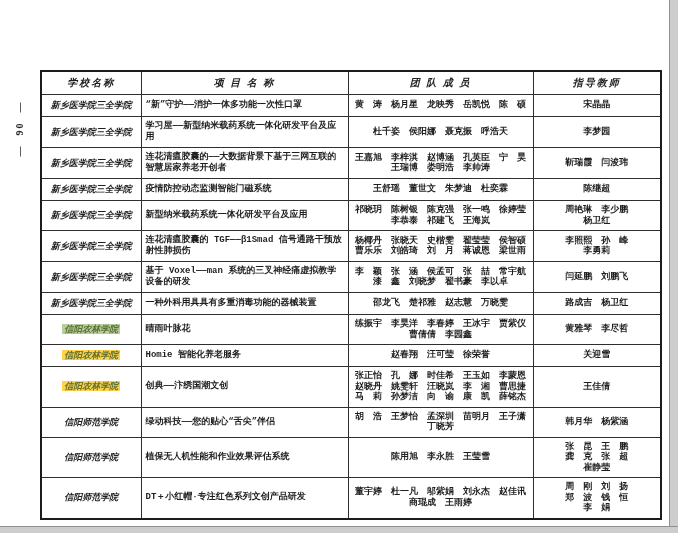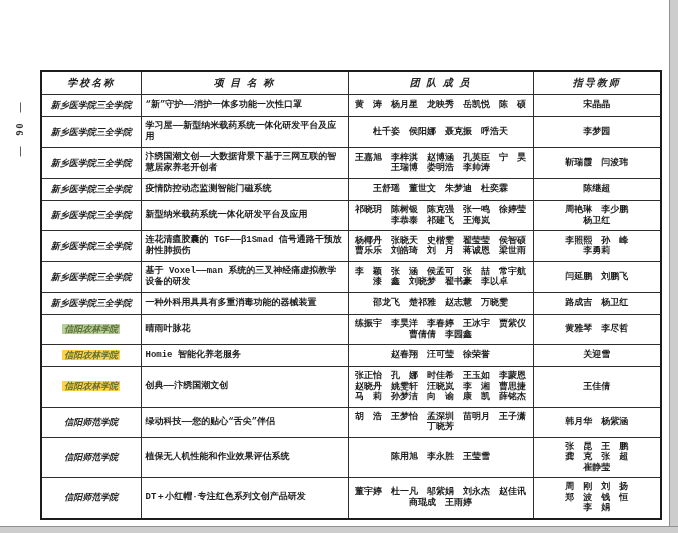--- a/index.html
+++ b/index.html
@@ -117,21 +117,21 @@
           <td class="members">
             <div class="line">杜千姿　侯阳娜　聂克振　呼浩天</div>
           </td>
           <td class="advisors">
             <div class="line">李梦园</div>
           </td>
         </tr>
         <tr>
           <td class="school"><span>新乡医学院三全学院</span></td>
           <td class="project">
-            <div class="line">汴绣国潮文创——大数据背景下基于三网互联的智慧居家养老开创者</div>
+            <div class="line">连花清瘟胶囊的——大数据背景下基于三网互联的智慧居家养老开创者</div>
           </td>
           <td class="members">
             <div class="line">王嘉旭　李梓淇　赵博涵　孔英臣　宁　昊</div>
             <div class="line">王瑞博　娄明浩　李帅涛</div>
           </td>
           <td class="advisors">
             <div class="line">靳瑞霞　闫浚玮</div>
           </td>
         </tr>
         <tr>

